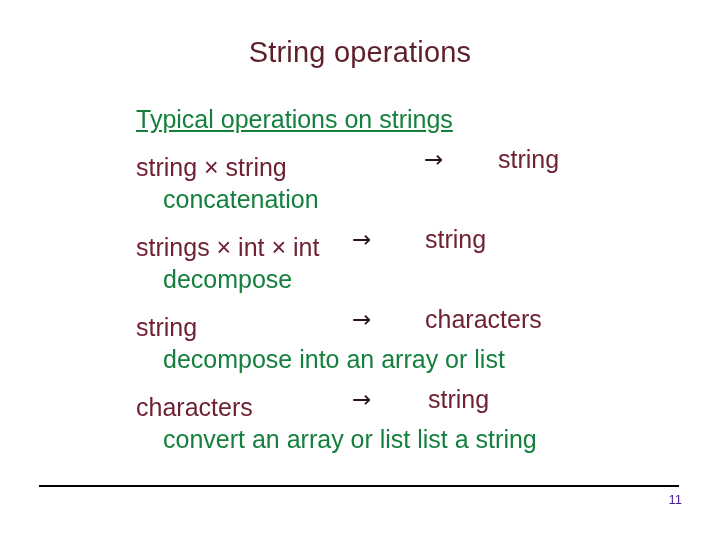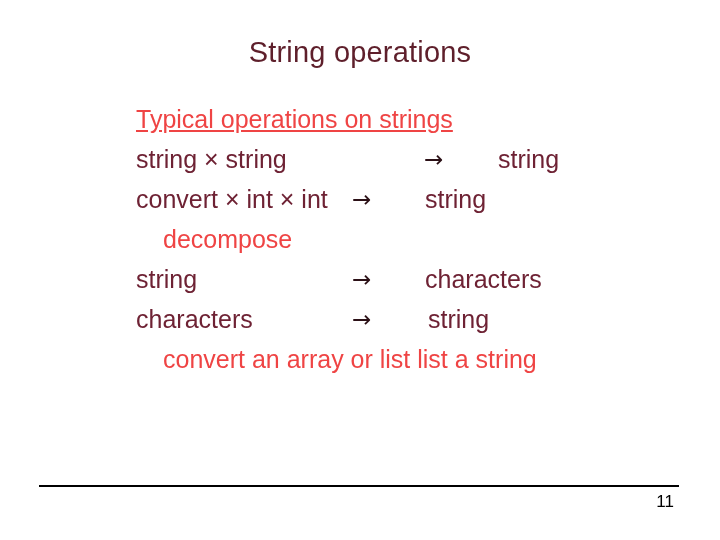--- a/index.html
+++ b/index.html
@@ -42,38 +42,39 @@
 
   .line {
     height: 40px;
     line-height: 40px;
     font-size: 25px;
     white-space: nowrap;
     position: relative;
   }
 
   .line.black {
-    color: #ef4444;
+    color: #15803d;
   }
 
   .line.maroon {
     color: #6e2234;
   }
 
   .line.indent {
     padding-left: 27px;
   }
 
   .heading-underline {
     text-decoration: underline;
     text-underline-offset: 2px;
   }
 
   .op {
     display: inline-block;
+    margin-top: 8px;
   }
 
   .arrow {
     position: absolute;
     color: #2b1016;
     font-family: "DejaVu Sans", sans-serif;
     font-size: 23px;
     line-height: 40px;
   }
 
@@ -93,56 +94,58 @@
     position: absolute;
     left: 39px;
     top: 485px;
     width: 640px;
     height: 0;
     border-top: 2px solid #000000;
   }
 
   .page-number {
     position: absolute;
-    right: 46px;
+    right: 38px;
     top: 492px;
-    font-size: 17px;
-    color: #000000;
+    font-size: 13px;
+    color: #4c1d95;
     text-align: right;
   }
 </style>
 </head>
 <body>
 
 <div class="slide">
 
   <div class="slide-title">String operations</div>
 
   <div class="body-block">
 
     <div class="line black heading-underline">Typical operations on strings</div>
 
     <div class="line maroon">
       <span class="op">string × string</span>
       <span class="arrow arrow-a">→</span>
       <span class="rhs rhs-a">string</span>
     </div>
+    <div class="line black indent">concatenation</div>
 
     <div class="line maroon">
-      <span class="op">convert × int × int</span>
+      <span class="op">strings × int × int</span>
       <span class="arrow arrow-b">→</span>
       <span class="rhs rhs-b">string</span>
     </div>
     <div class="line black indent">decompose</div>
 
     <div class="line maroon">
       <span class="op">string</span>
       <span class="arrow arrow-b">→</span>
       <span class="rhs rhs-b">characters</span>
     </div>
+    <div class="line black indent">decompose into an array or list</div>
 
     <div class="line maroon">
       <span class="op">characters</span>
       <span class="arrow arrow-b">→</span>
       <span class="rhs rhs-c">string</span>
     </div>
     <div class="line black indent">convert an array or list list a string</div>
 
   </div>
 

